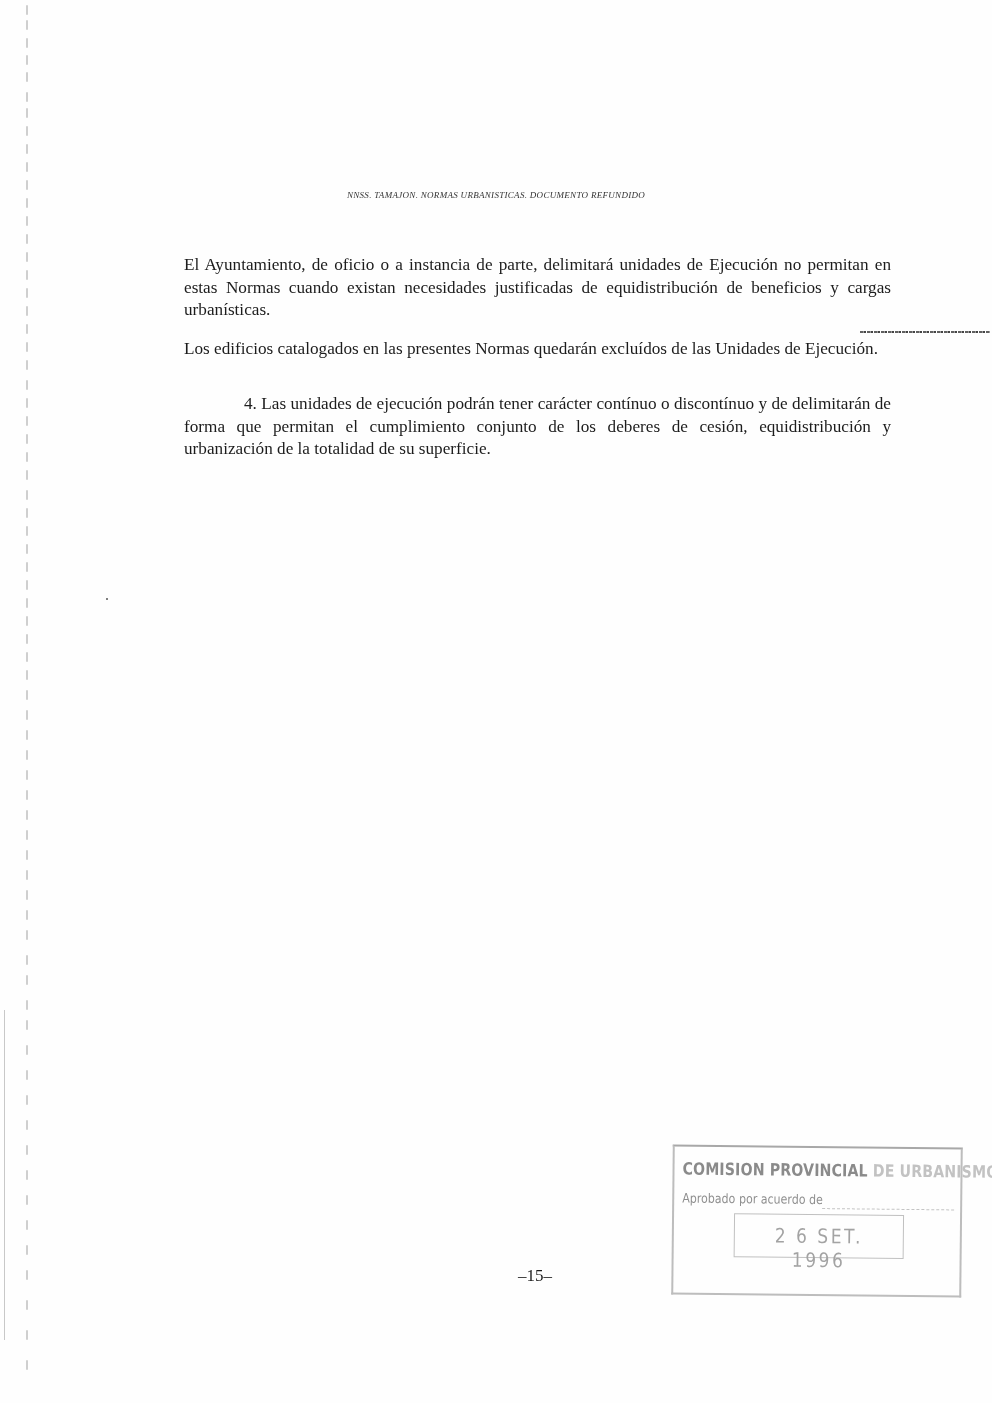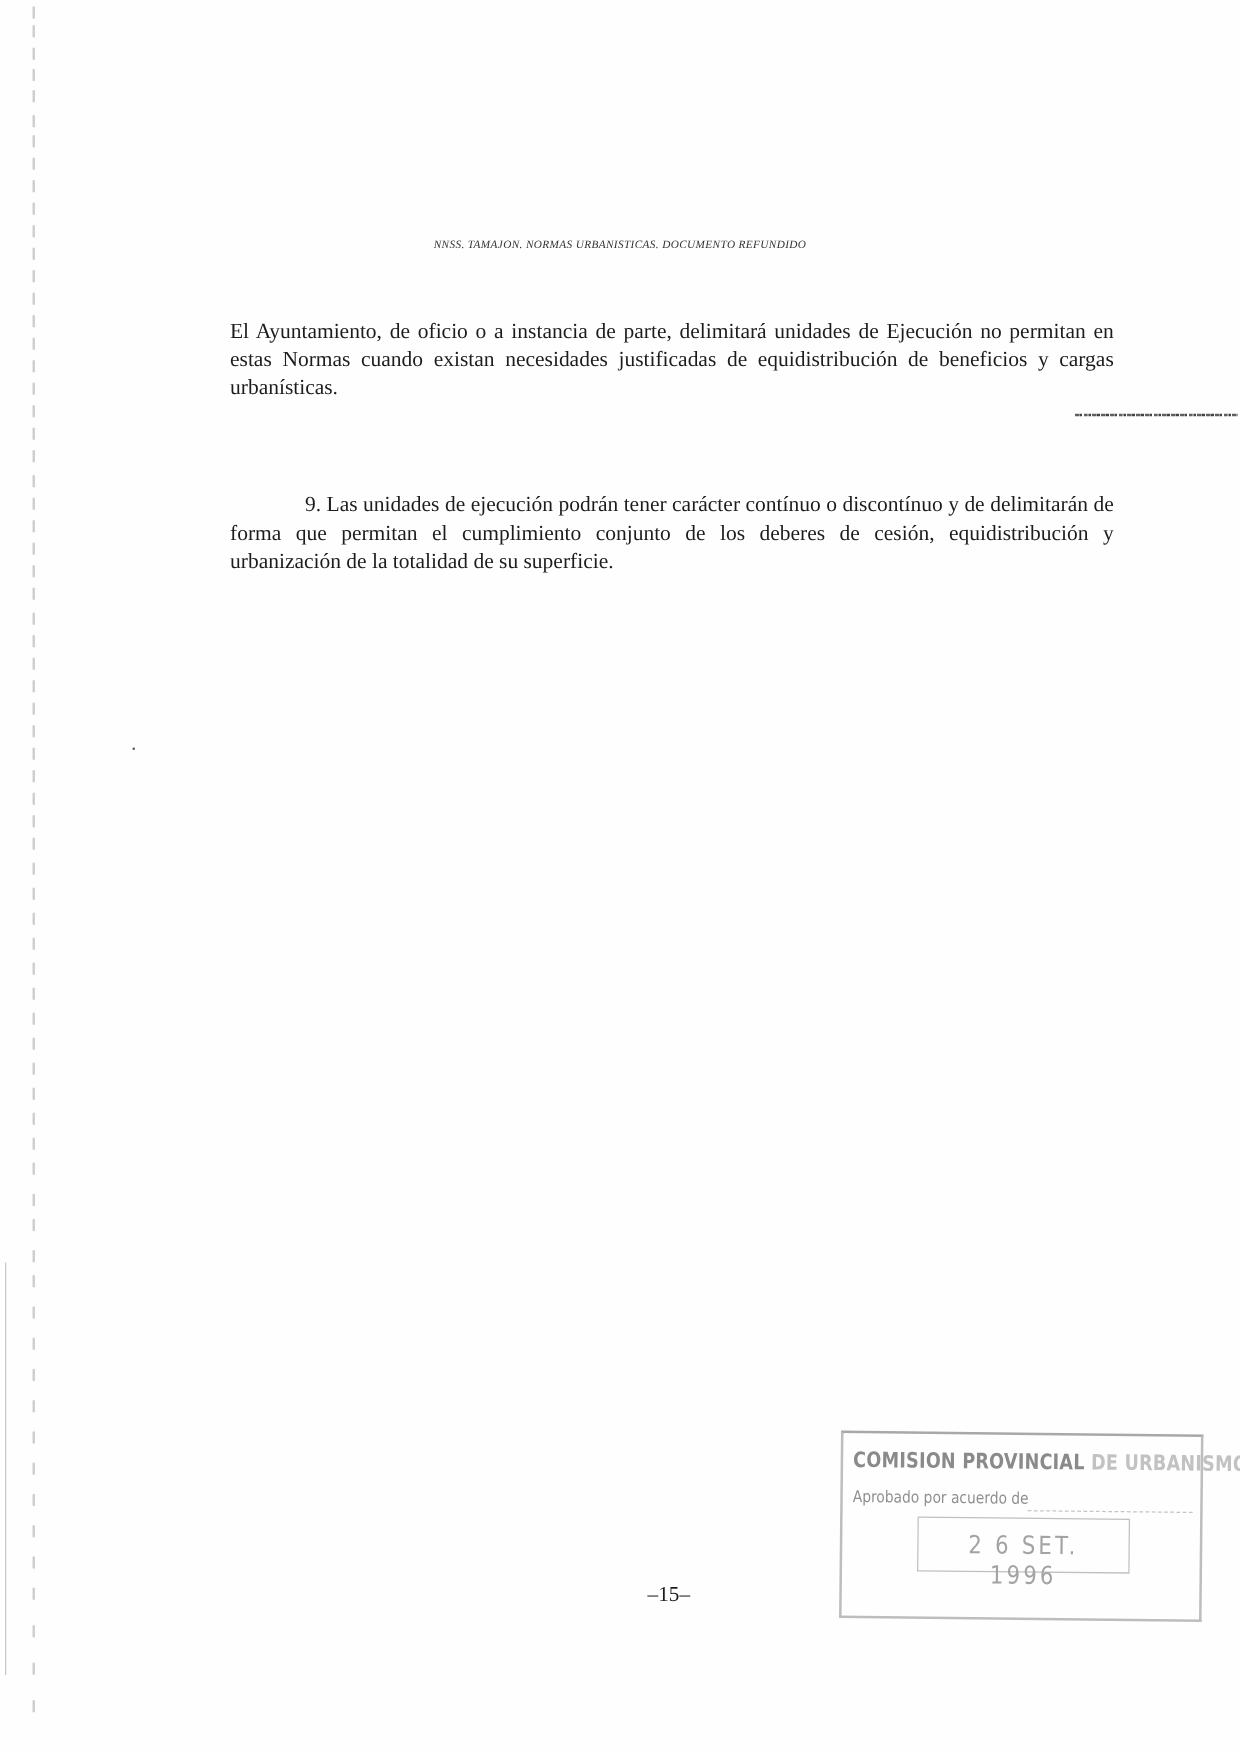--- a/index.html
+++ b/index.html
@@ -232,22 +232,23 @@
     <div class="binder-mark" style="top:1360px"></div>
   </div>
   <div class="edge-line"></div>
 
   <div class="header">NNSS. TAMAJON. NORMAS URBANISTICAS. DOCUMENTO REFUNDIDO</div>
 
   <p class="body-text p1 last-line" style="margin:0">El Ayuntamiento, de oficio o a instancia de parte, delimitará unidades de Ejecución no permitan en estas Normas cuando existan necesidades justificadas de equidistribución de beneficios y cargas urbanísticas.</p>
 
   <div class="scan-artifact"></div>
 
-
-  <p class="body-text p3 last-line" style="margin:0">9. Las unidades de ejecución podrán tener carácter contínuo o discontínuo y de delimitarán de forma que permitan el cumplimiento conjunto de los deberes de cesión, equidistribución  y urbanización de la totalidad de su superficie.</p>
+  <p class="body-text p2 last-line" style="margin:0">Los edificios catalogados en las presentes Normas quedarán excluídos de las Unidades de Ejecución.</p>
+
+  <p class="body-text p3 last-line" style="margin:0">4. Las unidades de ejecución podrán tener carácter contínuo o discontínuo y de delimitarán de forma que permitan el cumplimiento conjunto de los deberes de cesión, equidistribución  y urbanización de la totalidad de su superficie.</p>
 
   <div class="stray-dot" style="left:106px; top:598px;"></div>
 
   <div class="page-number">–15–</div>
 
   <div class="stamp">
     <div class="stamp-title"><span>COMISION PROVINCIAL</span><span class="fade"> DE URBANISMO</span></div>
     <div class="stamp-label">Aprobado por acuerdo de</div>
     <div class="stamp-rule"></div>
     <div class="stamp-date-box">

